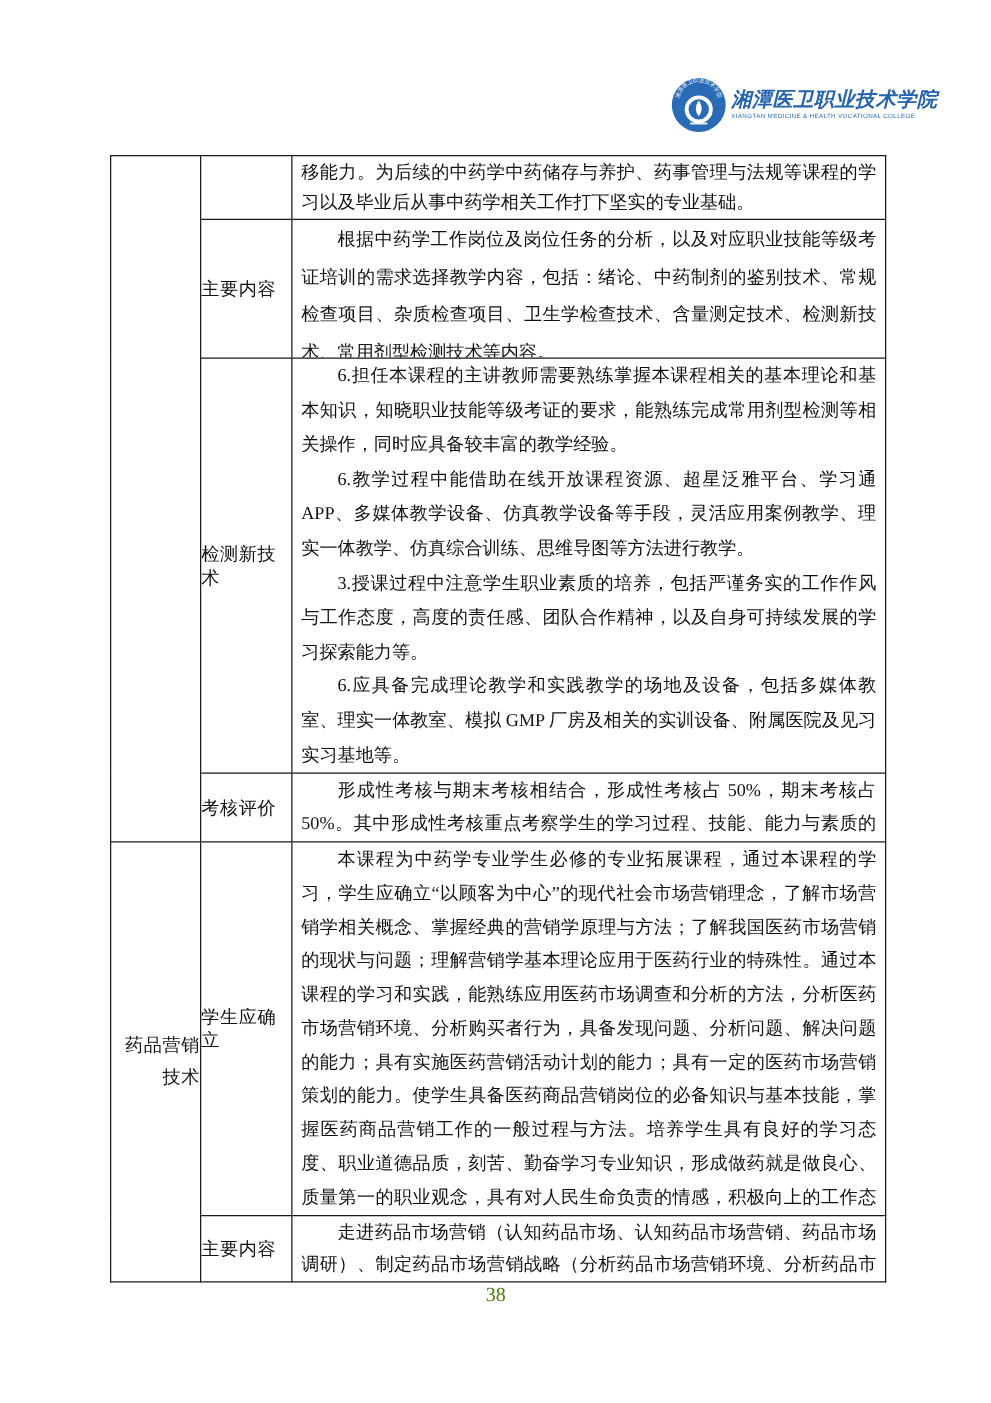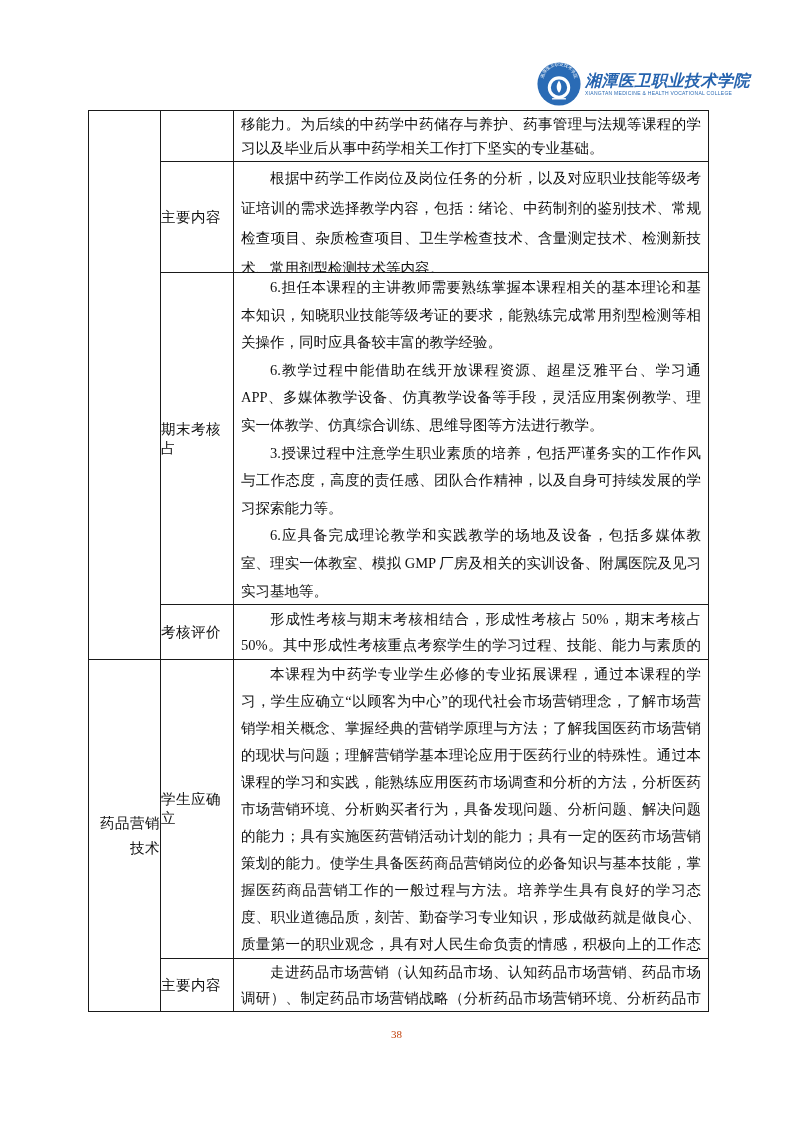--- a/index.html
+++ b/index.html
@@ -19,21 +19,21 @@
     font-size:16px;font-weight:bold;font-style:italic;
     color:#2563ae;letter-spacing:0.5px;white-space:nowrap;line-height:18px;
   }
   .school-en{
     font-size:5px;color:#2d6cb5;letter-spacing:0.28px;white-space:nowrap;
     font-family:"Liberation Sans","DejaVu Sans",sans-serif;line-height:7px;
     transform-origin:left top;
   }
   
   table.outline{
-    position:absolute;left:88px;top:110px;width:620px;
+    position:absolute;left:88px;top:124px;width:620px;
     border-collapse:collapse;table-layout:fixed;border-radius:13px;
   }
   table.outline td{
     border:1px solid #1a1a1a;padding:0;vertical-align:middle;
     font-size:14.5px;
   }
   td.course-cell{
     text-align:right;line-height:25px;letter-spacing:0.5px;
   }
   td.label-cell{
@@ -49,21 +49,21 @@
   
   .box-a{height:49px;line-height:24px;}
   .box-b{height:109px;line-height:30px;}
   .box-c{height:330px;line-height:27.6px;}
   .box-d{height:53px;line-height:26px;}
   .box-e{height:297px;line-height:27px;}
   .box-f{height:51px;line-height:25.5px;}
   
   .page-number{
     position:absolute;left:0;top:1028px;width:100%;
-    text-align:center;font-size:11px;color:#c2410c;
+    text-align:center;font-size:16px;color:#4d7c0f;
   }
 </style>
 </head>
 <body>
 
 <div class="school-header">
   <svg class="emblem" viewBox="0 0 100 100" aria-hidden="true">
     <circle cx="50" cy="50" r="49" fill="#2a6bb5"></circle>
     <path id="ringArc" d="M 16,56 A 36,36 0 1 1 84,56" fill="none"></path>
     <text font-size="10" fill="#ffffff" font-family="'DejaVu Sans',sans-serif">
@@ -98,21 +98,21 @@
   </tr>
   <tr>
     <td class="label-cell">主要内容</td>
     <td class="content-cell">
       <div class="clip box-b">
         <p class="indent">根据中药学工作岗位及岗位任务的分析，以及对应职业技能等级考证培训的需求选择教学内容，包括：绪论、中药制剂的鉴别技术、常规检查项目、杂质检查项目、卫生学检查技术、含量测定技术、检测新技术、常用剂型检测技术等内容。</p>
       </div>
     </td>
   </tr>
   <tr>
-    <td class="label-cell">期末考核占</td>
+    <td class="label-cell">检测新技术</td>
     <td class="content-cell">
       <div class="clip box-c">
         <p class="indent">6.担任本课程的主讲教师需要熟练掌握本课程相关的基本理论和基本知识，知晓职业技能等级考证的要求，能熟练完成常用剂型检测等相关操作，同时应具备较丰富的教学经验。</p>
         <p class="indent">6.教学过程中能借助在线开放课程资源、超星泛雅平台、学习通 APP、多媒体教学设备、仿真教学设备等手段，灵活应用案例教学、理实一体教学、仿真综合训练、思维导图等方法进行教学。</p>
         <p class="indent">3.授课过程中注意学生职业素质的培养，包括严谨务实的工作作风与工作态度，高度的责任感、团队合作精神，以及自身可持续发展的学习探索能力等。</p>
         <p class="indent">6.应具备完成理论教学和实践教学的场地及设备，包括多媒体教室、理实一体教室、模拟 GMP 厂房及相关的实训设备、附属医院及见习实习基地等。</p>
       </div>
     </td>
   </tr>
   <tr>

